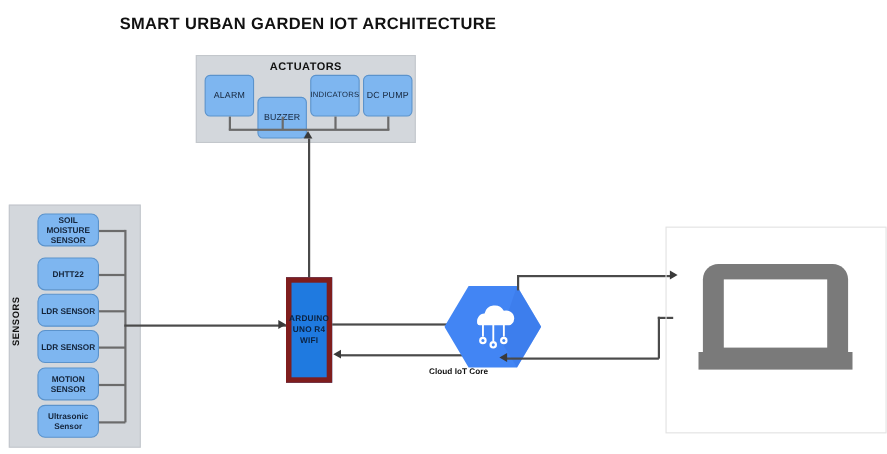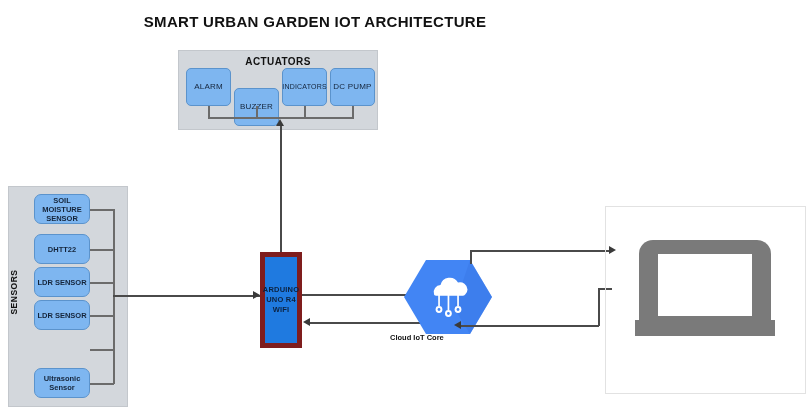--- a/index.html
+++ b/index.html
@@ -9,21 +9,20 @@
     font-family:"Liberation Sans", sans-serif;
     color:#111111;
   }
   #stage{position:absolute;left:0;top:0;width:806px;height:413px;}
 
   .title{
     position:absolute;left:0;top:13px;width:560px;
     text-align:center;
     font-size:15px;font-weight:bold;letter-spacing:.3px;
     color:#111;
-    padding-left:35px;
   }
 
   
   .panel{
     position:absolute;
     background:#d3d7dc;
     border:1px solid #c3c7cc;
     box-sizing:border-box;
   }
 
@@ -130,20 +129,21 @@
   <div class="ln lnv" style="left:280px;top:126px;height:128px;"></div>
   <div class="arrow ar-up" style="left:276px;top:119px;"></div>
 
   <div class="panel" id="sensors-panel"></div>
   <div id="sensors-title">SENSORS</div>
 
   <div class="sensor-box" style="top:194px;">SOIL MOISTURE SENSOR</div>
   <div class="sensor-box" style="top:234px;">DHTT22</div>
   <div class="sensor-box" style="top:267px;">LDR SENSOR</div>
   <div class="sensor-box" style="top:300px;">LDR SENSOR</div>
+  <div class="sensor-box" style="top:334px;">MOTION SENSOR</div>
   <div class="sensor-box" style="top:368px;">Ultrasonic Sensor</div>
 
   <div class="ln lnh ln-thin" style="left:90px;top:209px;width:24px;"></div>
   <div class="ln lnh ln-thin" style="left:90px;top:249px;width:24px;"></div>
   <div class="ln lnh ln-thin" style="left:90px;top:282px;width:24px;"></div>
   <div class="ln lnh ln-thin" style="left:90px;top:315px;width:24px;"></div>
   <div class="ln lnh ln-thin" style="left:90px;top:349px;width:24px;"></div>
   <div class="ln lnh ln-thin" style="left:90px;top:383px;width:24px;"></div>
   <div class="ln lnv ln-thin" style="left:113px;top:209px;height:175px;"></div>
 

